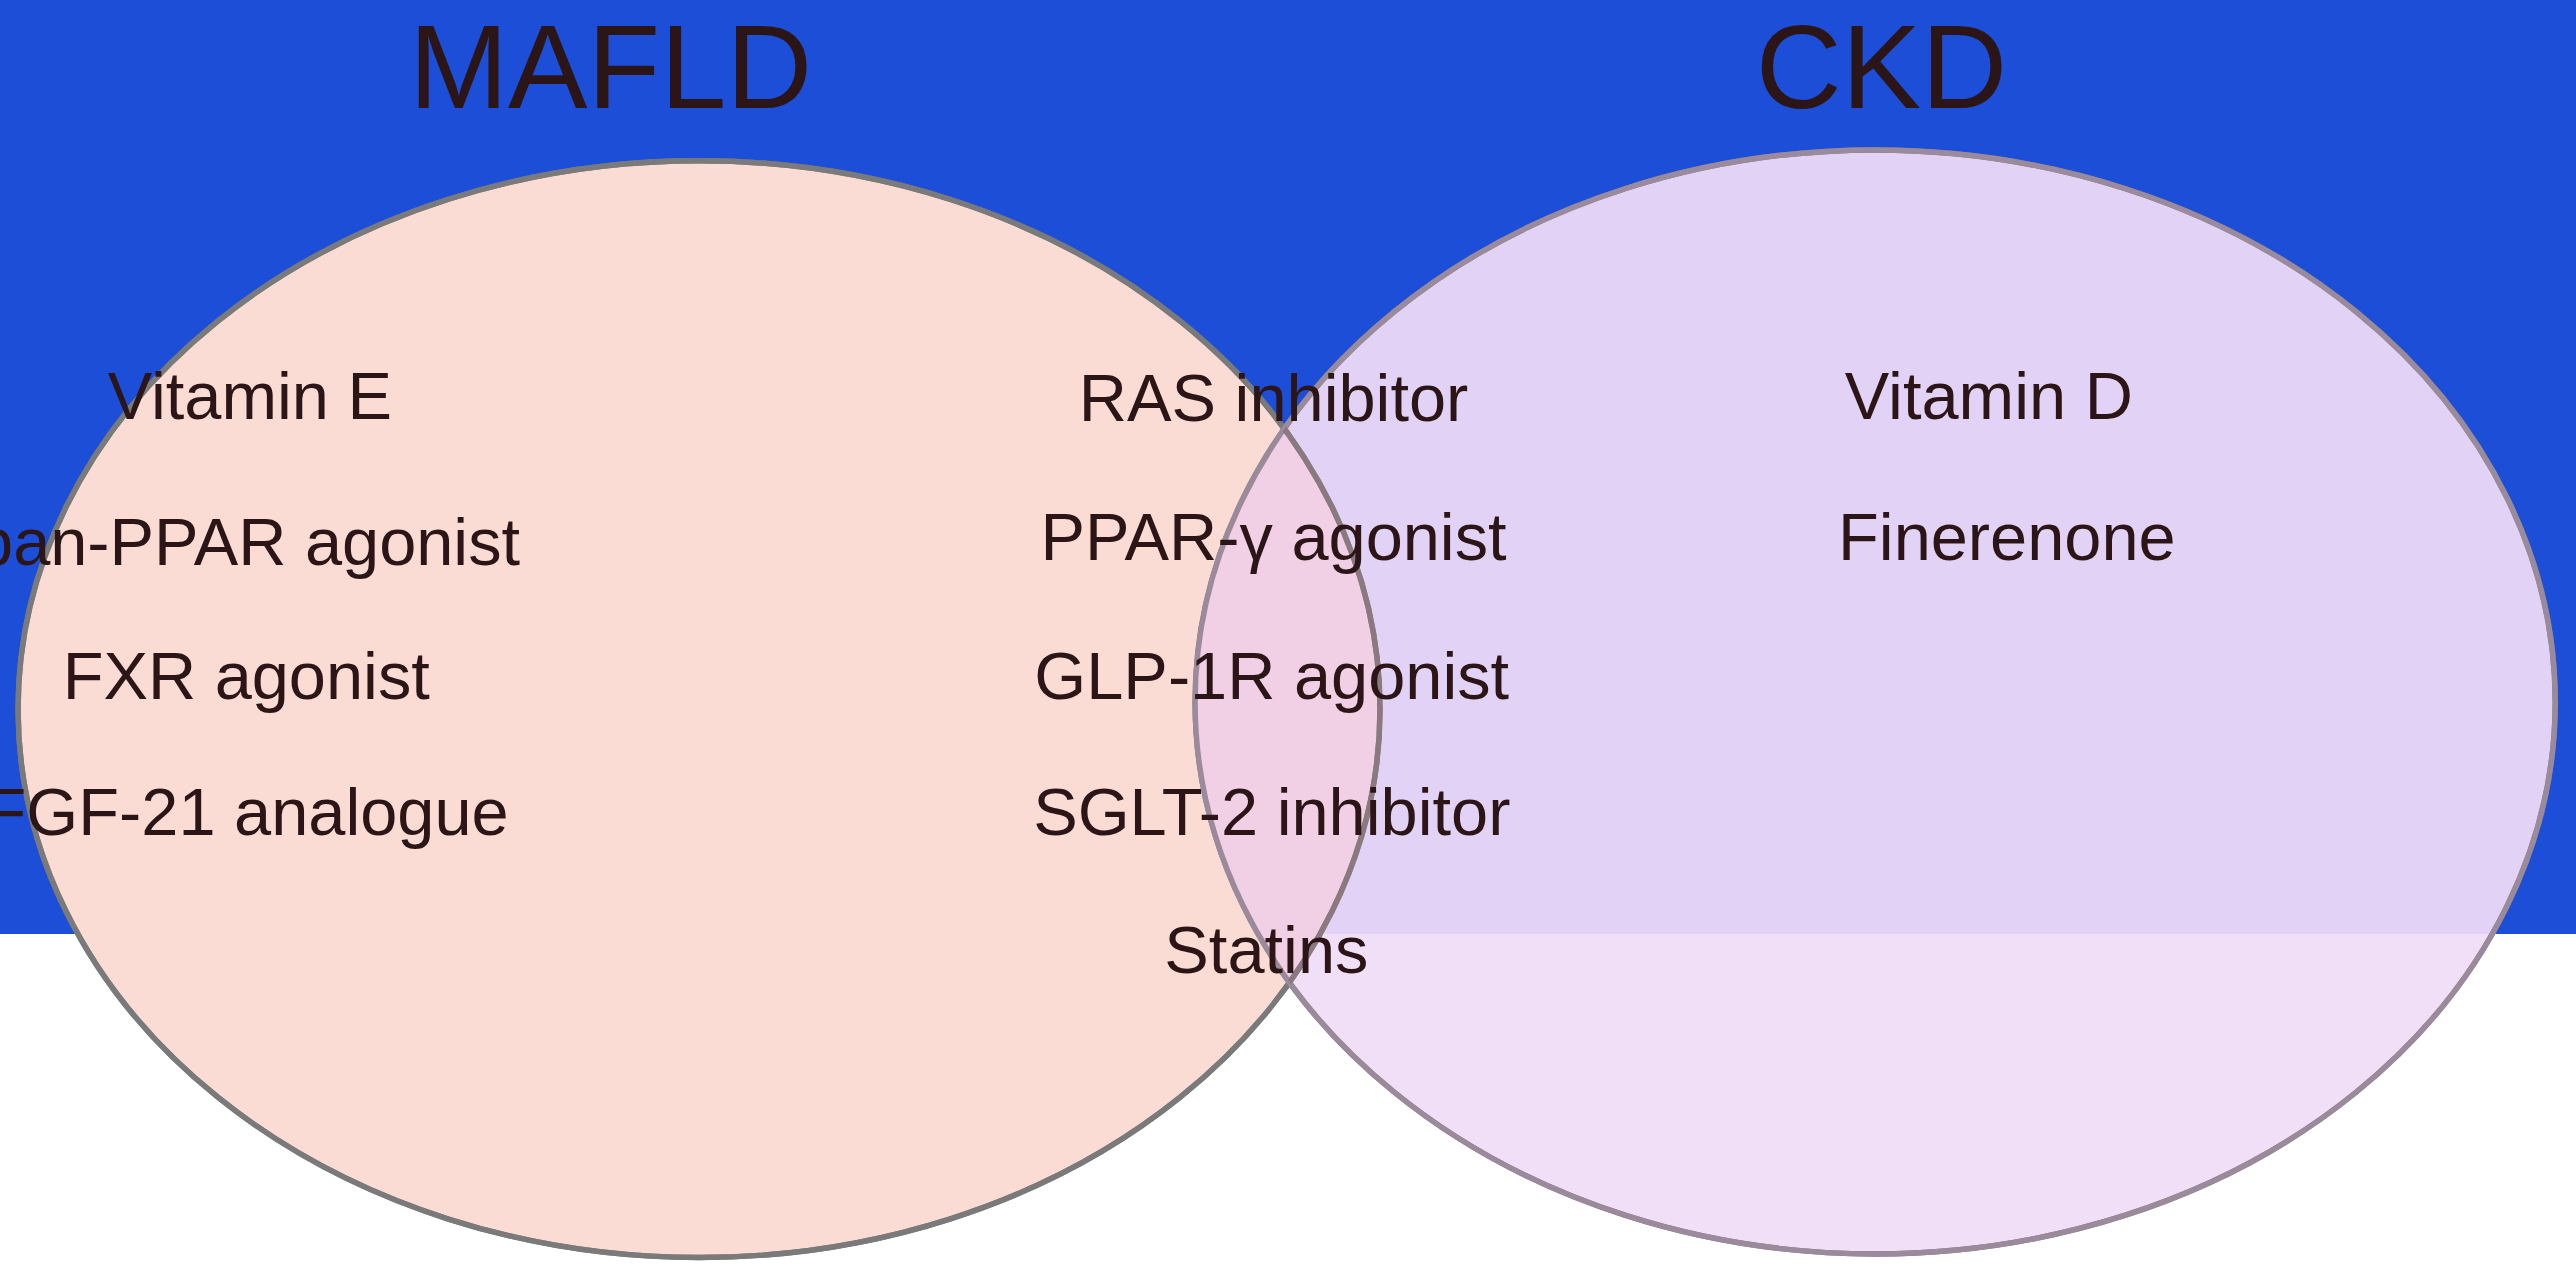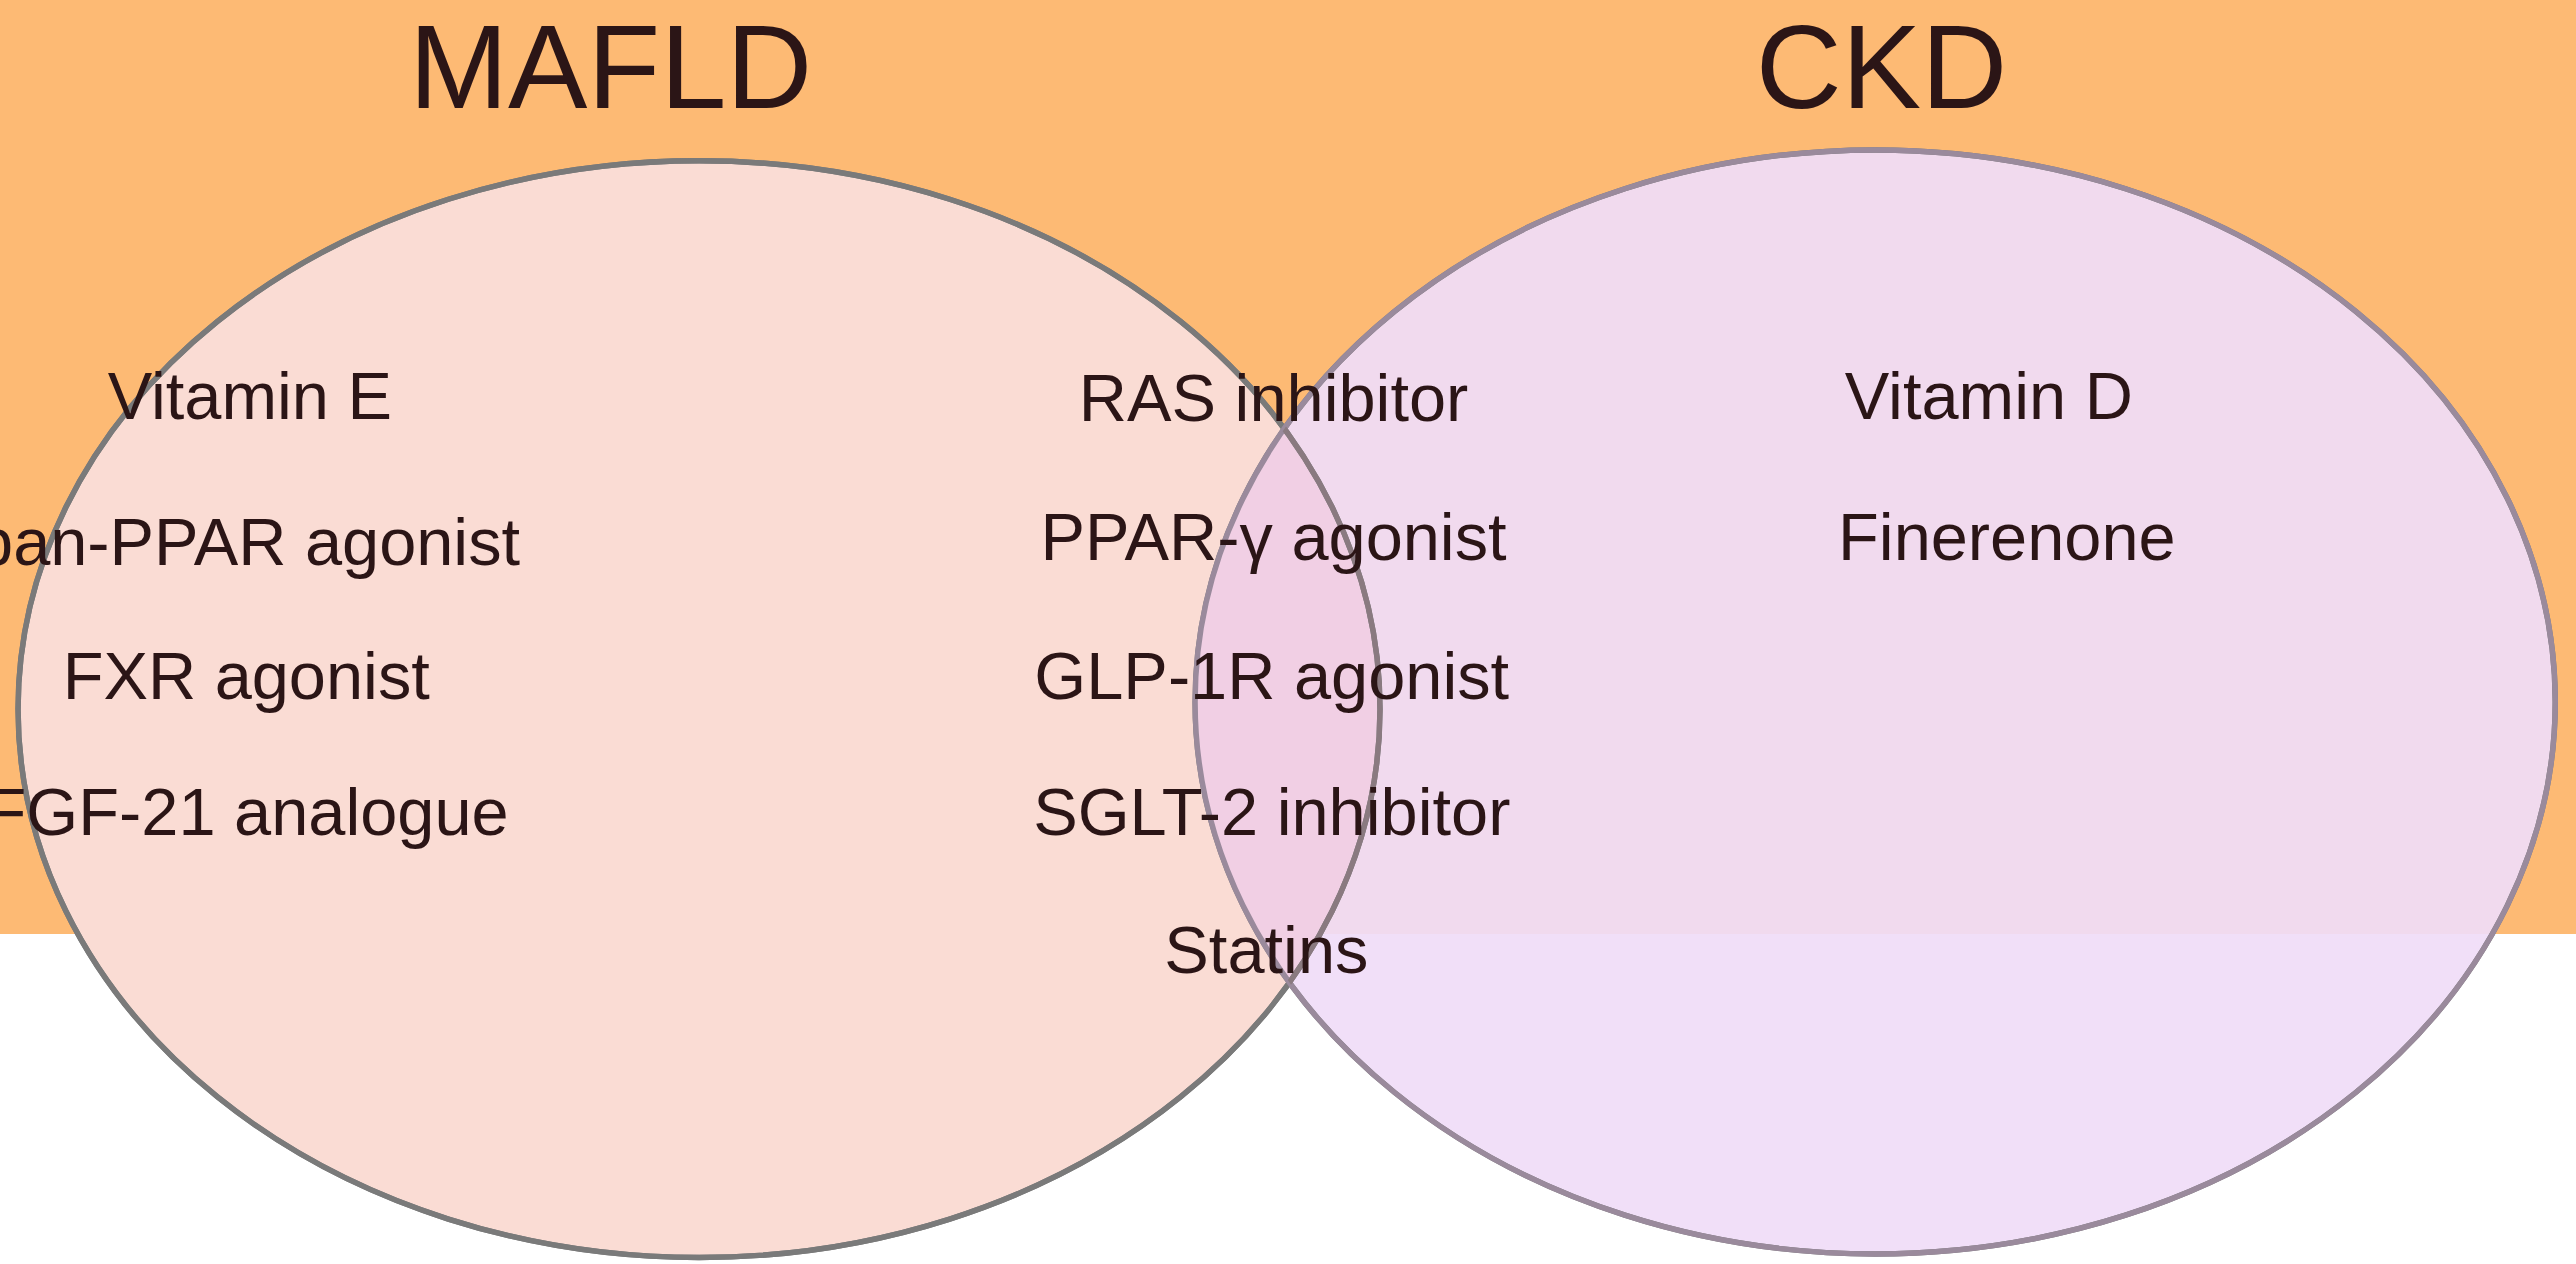--- a/index.html
+++ b/index.html
@@ -10,21 +10,21 @@
   body {
     width: 2576px;
     height: 1265px;
     overflow: hidden;
     font-family: "Liberation Sans", sans-serif;
   }
   #venn-figure {
     position: relative;
     width: 2576px;
     height: 934px;
-    background: #fdba74;
+    background: #1d4ed8;
     text-align: center;
   }
   #venn-svg {
     position: absolute;
     top: 0;
     left: 0;
     width: 2576px;
     height: 1265px;
     display: block;
   }

